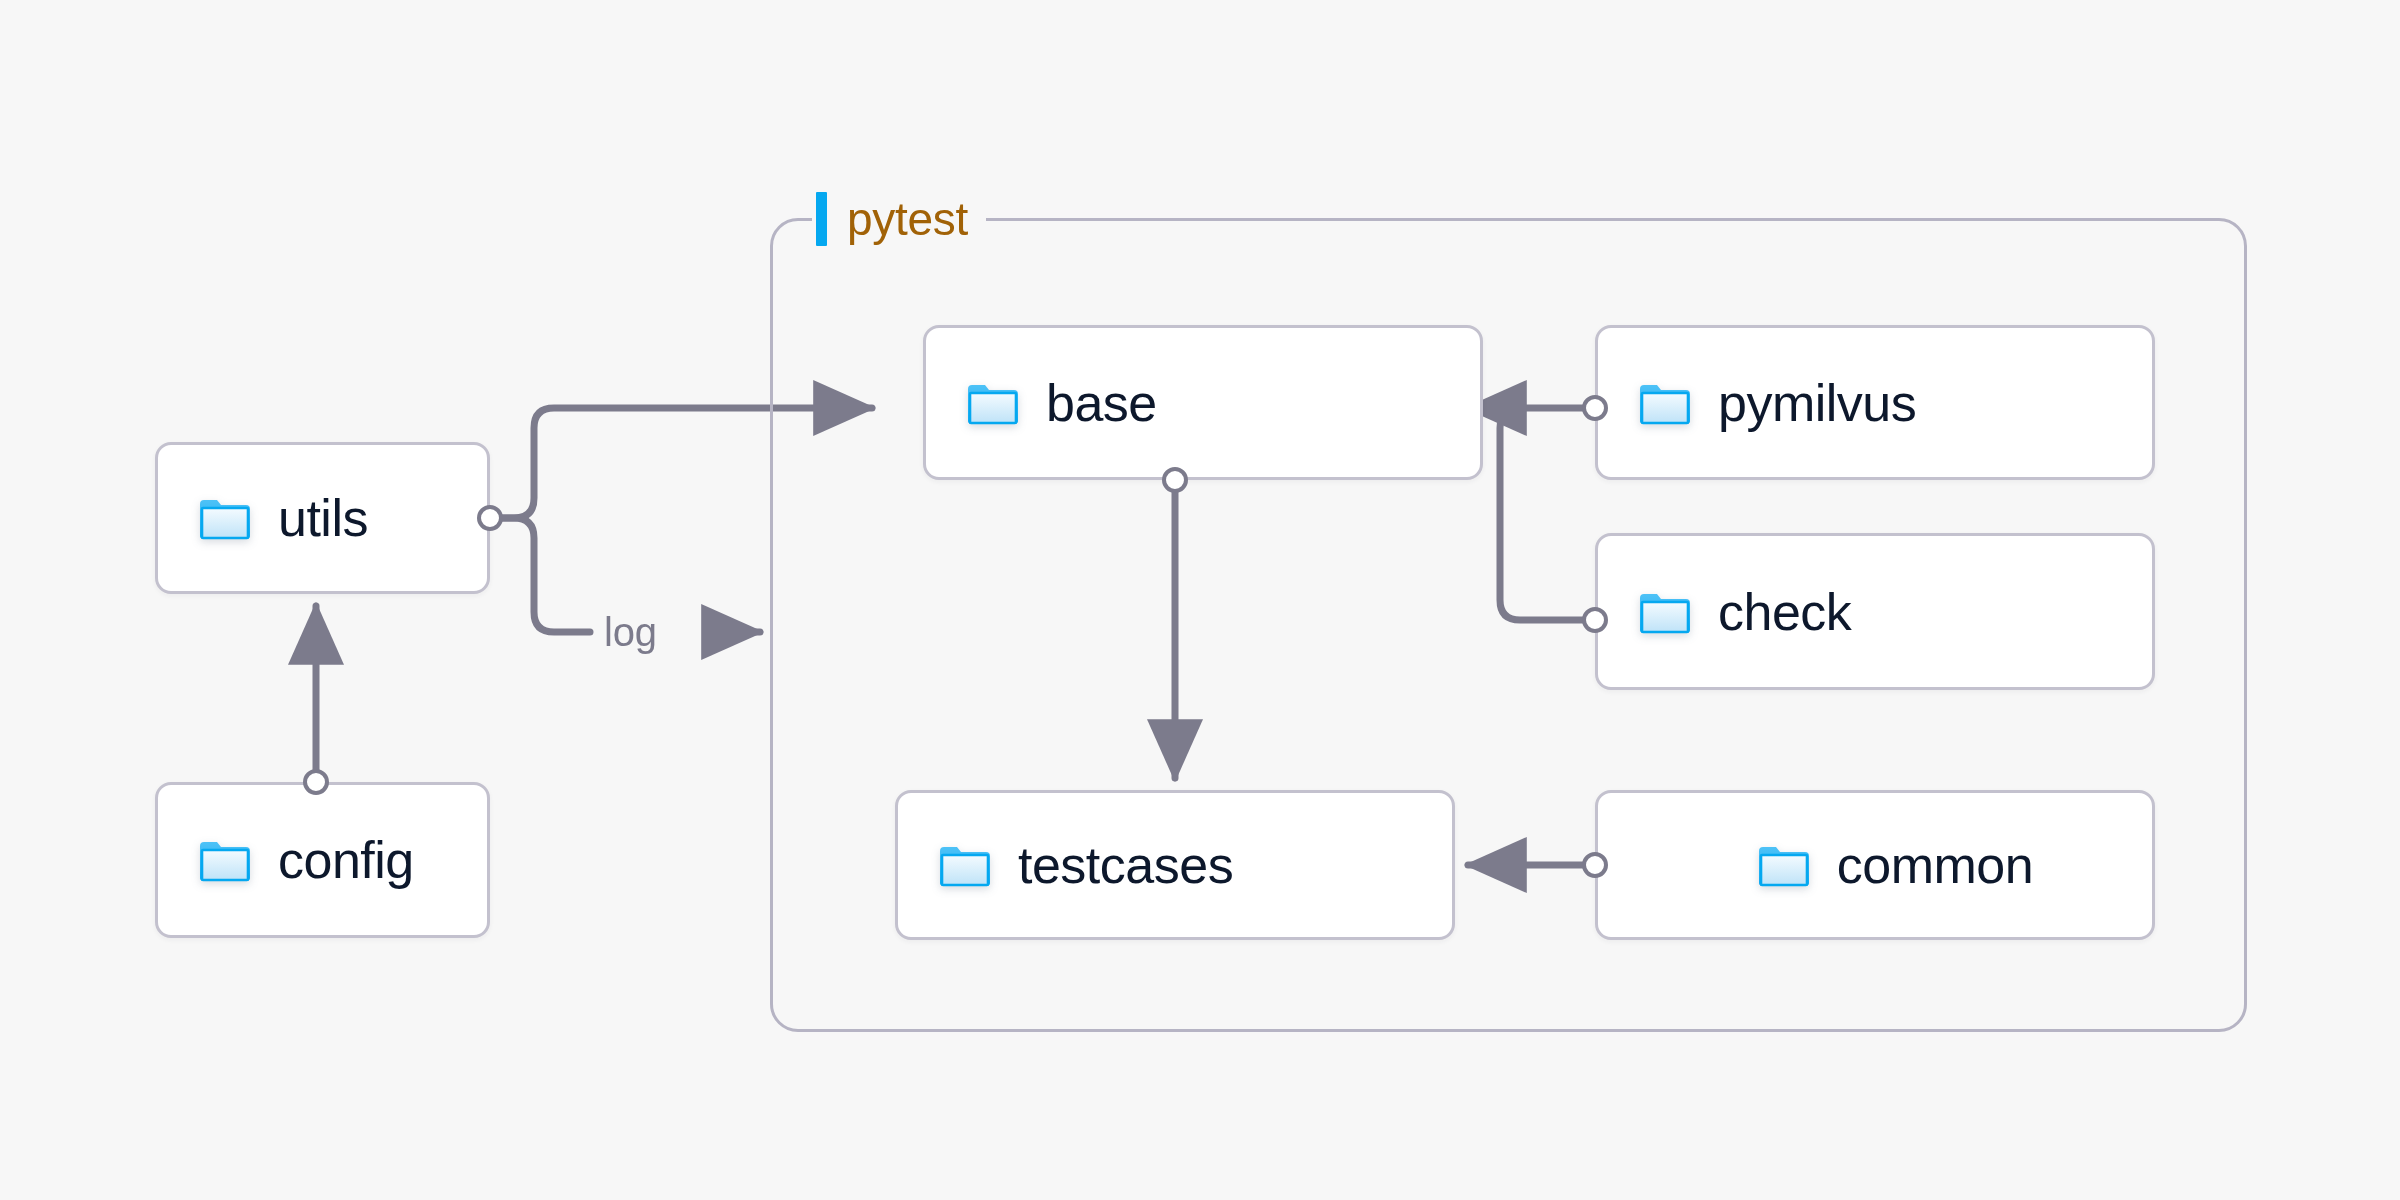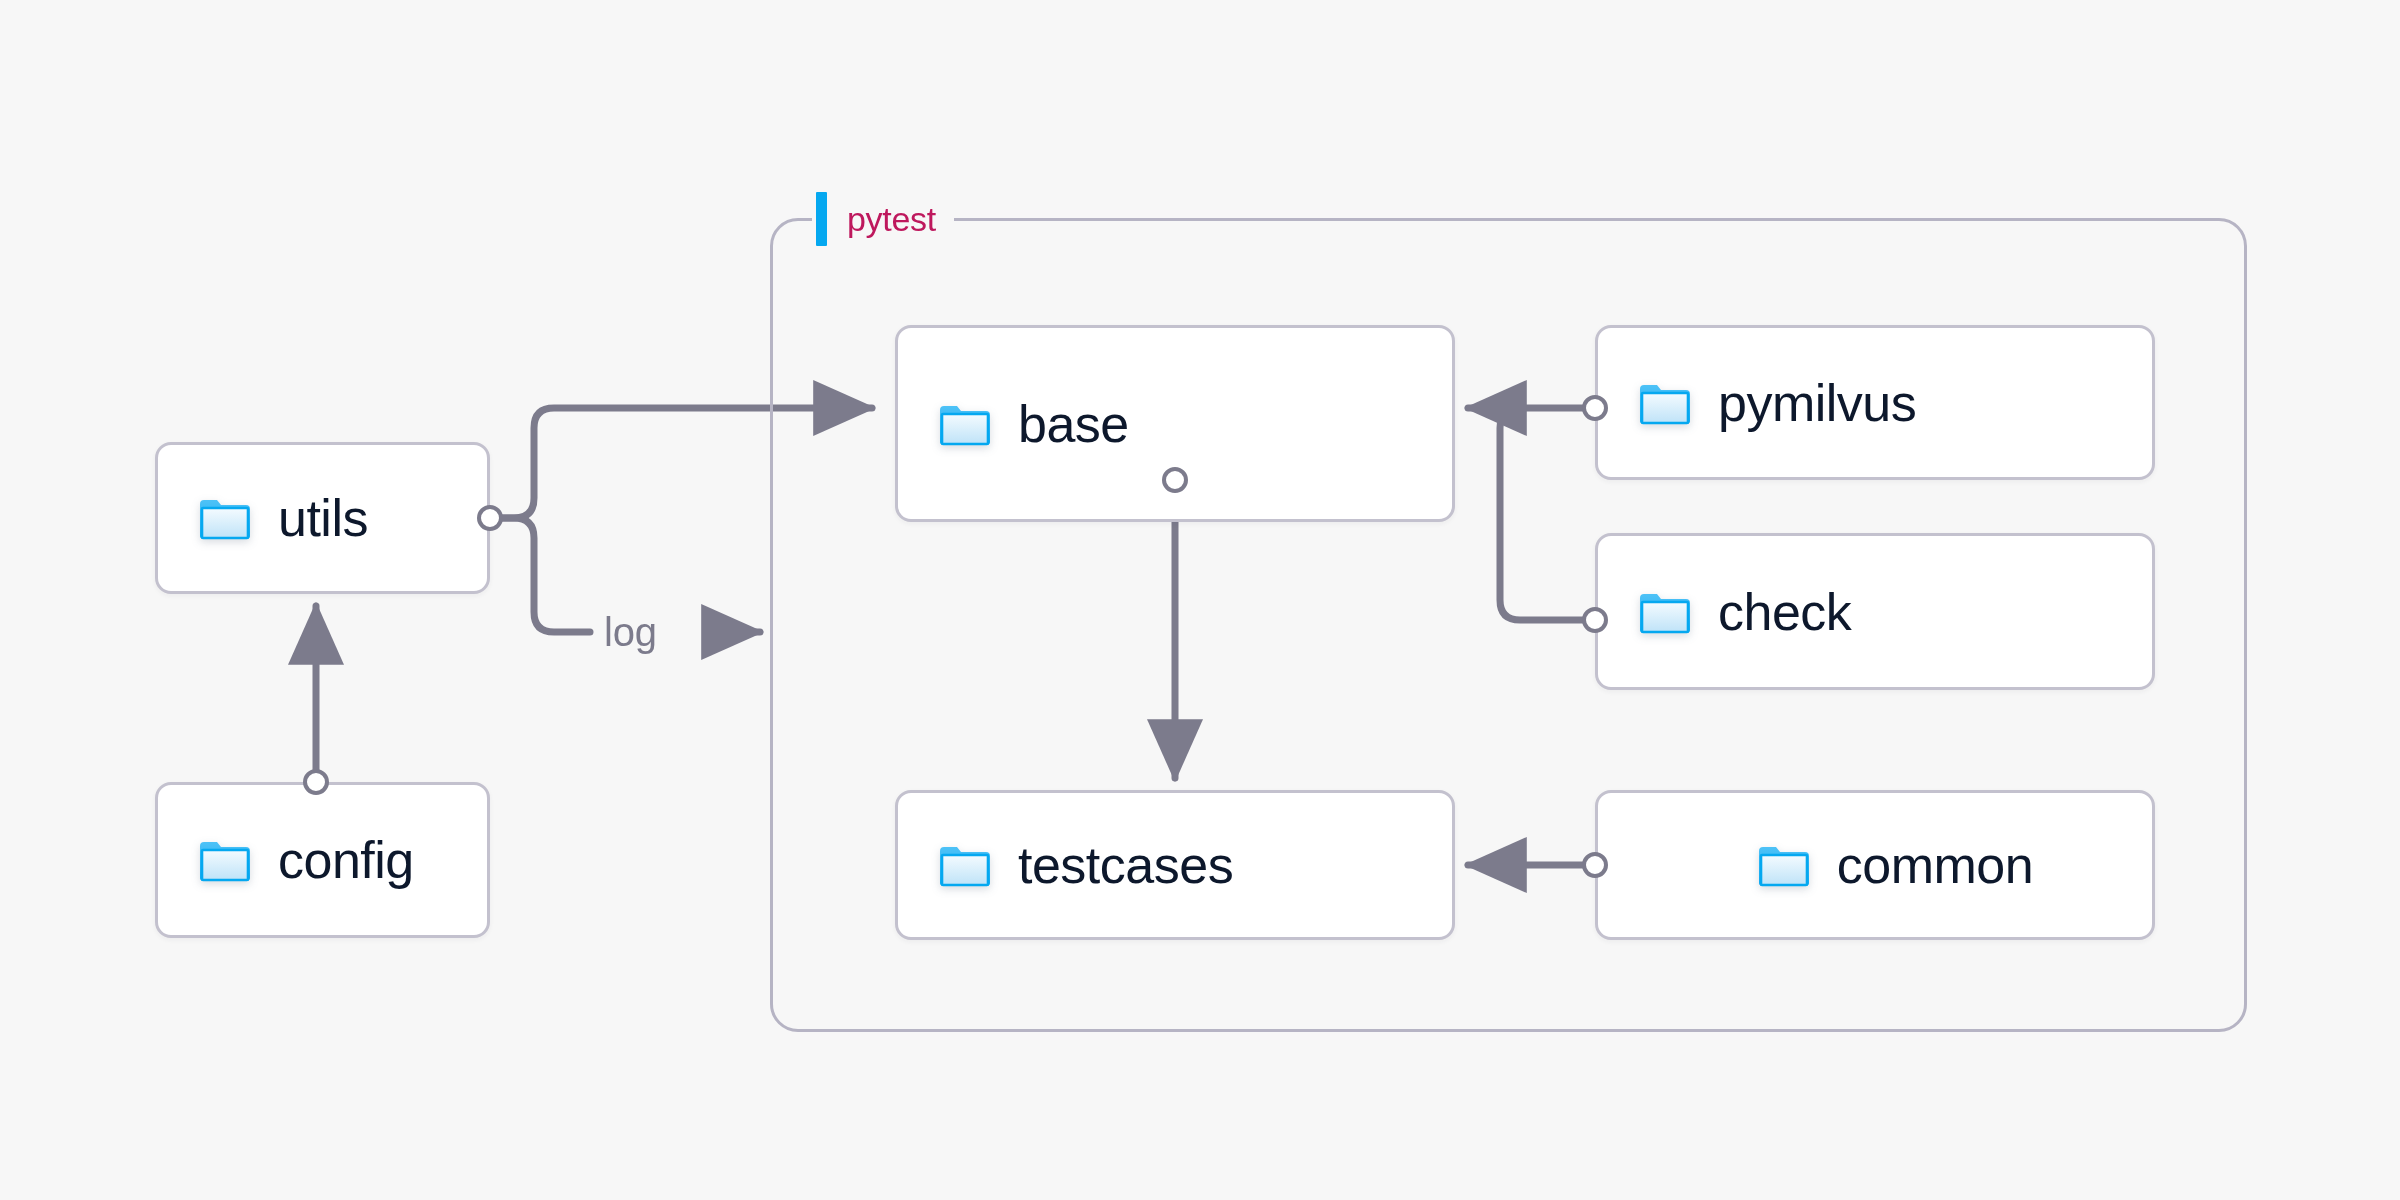--- a/index.html
+++ b/index.html
@@ -45,22 +45,22 @@
     height: 62px;
   }
   .group-accent {
     width: 11px;
     height: 54px;
     background: #05a8f0;
     border-radius: 1px;
     flex: none;
   }
   .group-label-text {
-    font-size: 34px;
-    color: #be185d;
+    font-size: 46px;
+    color: #a16207;
     letter-spacing: -0.3px;
     white-space: nowrap;
     line-height: 1;
   }
 
   
   .node {
     position: absolute;
     box-sizing: border-box;
     background: #ffffff;
@@ -177,21 +177,21 @@
     <div class="node-inner">
       <svg class="folder-icon" viewBox="0 0 54 46">
         <path d="M2 9 Q2 5 6 5 L19 5 L23 10 L48 10 Q52 10 52 14 L52 41 Q52 44 48 44 L6 44 Q2 44 2 41 Z" fill="url(#folderTabGrad)"></path>
         <rect x="4" y="13" width="46" height="30" rx="1" fill="url(#folderGrad)" stroke="#05a8f0" stroke-width="2.6"></rect>
       </svg>
       <span class="node-label">config</span>
     </div>
   </div>
   <div class="port" style="left:316px; top:782px;"></div>
 
-  <div class="node" style="left:895px; top:325px; width:560px; height:197px;text-align:right;">
+  <div class="node" style="left:923px; top:325px; width:560px; height:155px;text-align:right;">
     <div class="node-inner">
       <svg class="folder-icon" viewBox="0 0 54 46">
         <path d="M2 9 Q2 5 6 5 L19 5 L23 10 L48 10 Q52 10 52 14 L52 41 Q52 44 48 44 L6 44 Q2 44 2 41 Z" fill="url(#folderTabGrad)"></path>
         <rect x="4" y="13" width="46" height="30" rx="1" fill="url(#folderGrad)" stroke="#05a8f0" stroke-width="2.6"></rect>
       </svg>
       <span class="node-label">base</span>
     </div>
   </div>
   <div class="port" style="left:1175px; top:480px;"></div>
 

